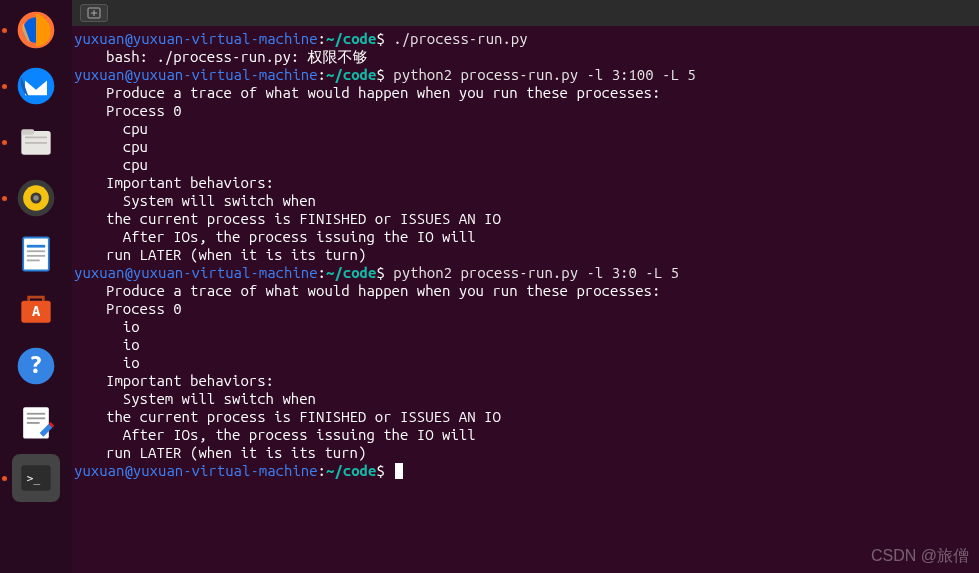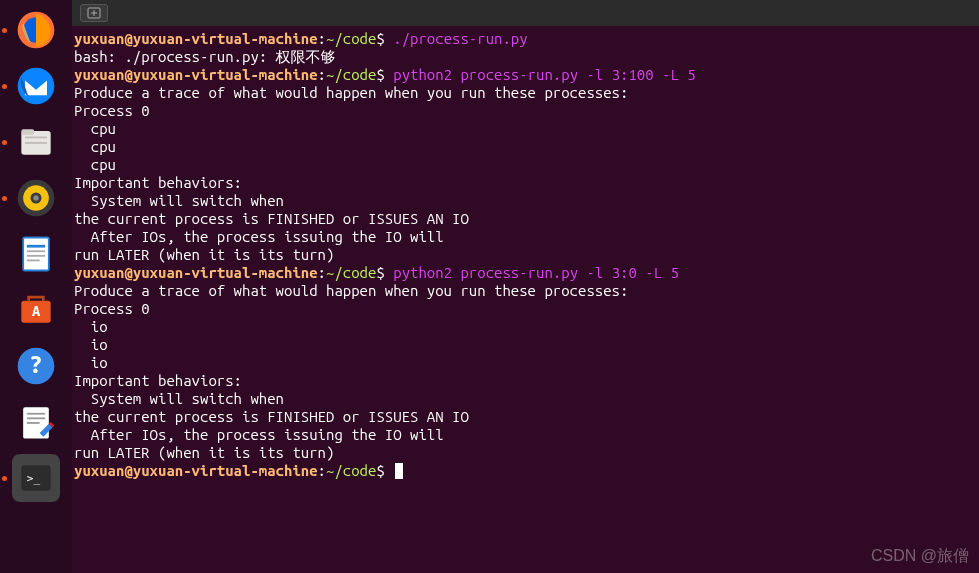--- a/index.html
+++ b/index.html
@@ -68,26 +68,26 @@
       cursor: pointer;
     }
     .terminal-content {
       flex: 1;
       padding: 4px 2px;
       color: #ffffff;
       line-height: 1.2;
       white-space: pre;
       position: relative;
     }
-    .prompt-user { color: #fdba74; font-weight: bold; }
+    .prompt-user { color: #3b82f6; font-weight: normal; }
     .prompt-colon { color: #ffffff; }
-    .prompt-path { color: #bef264; font-weight: normal; }
+    .prompt-path { color: #14b8a6; font-weight: bold; }
     .prompt-dollar { color: #ffffff; }
-    .cmd { color: #d946ef; }
-    .output { color: #ffffff; }
+    .cmd { color: #e5e5e5; }
+    .output { color: #ffffff; margin-left: 32px; }
     .term-line { display: block; }
     .cursor {
       display: inline-block;
       width: 8px;
       height: 16px;
       background: #ffffff;
       vertical-align: text-bottom;
       margin-left: 2px;
     }
     .watermark {

